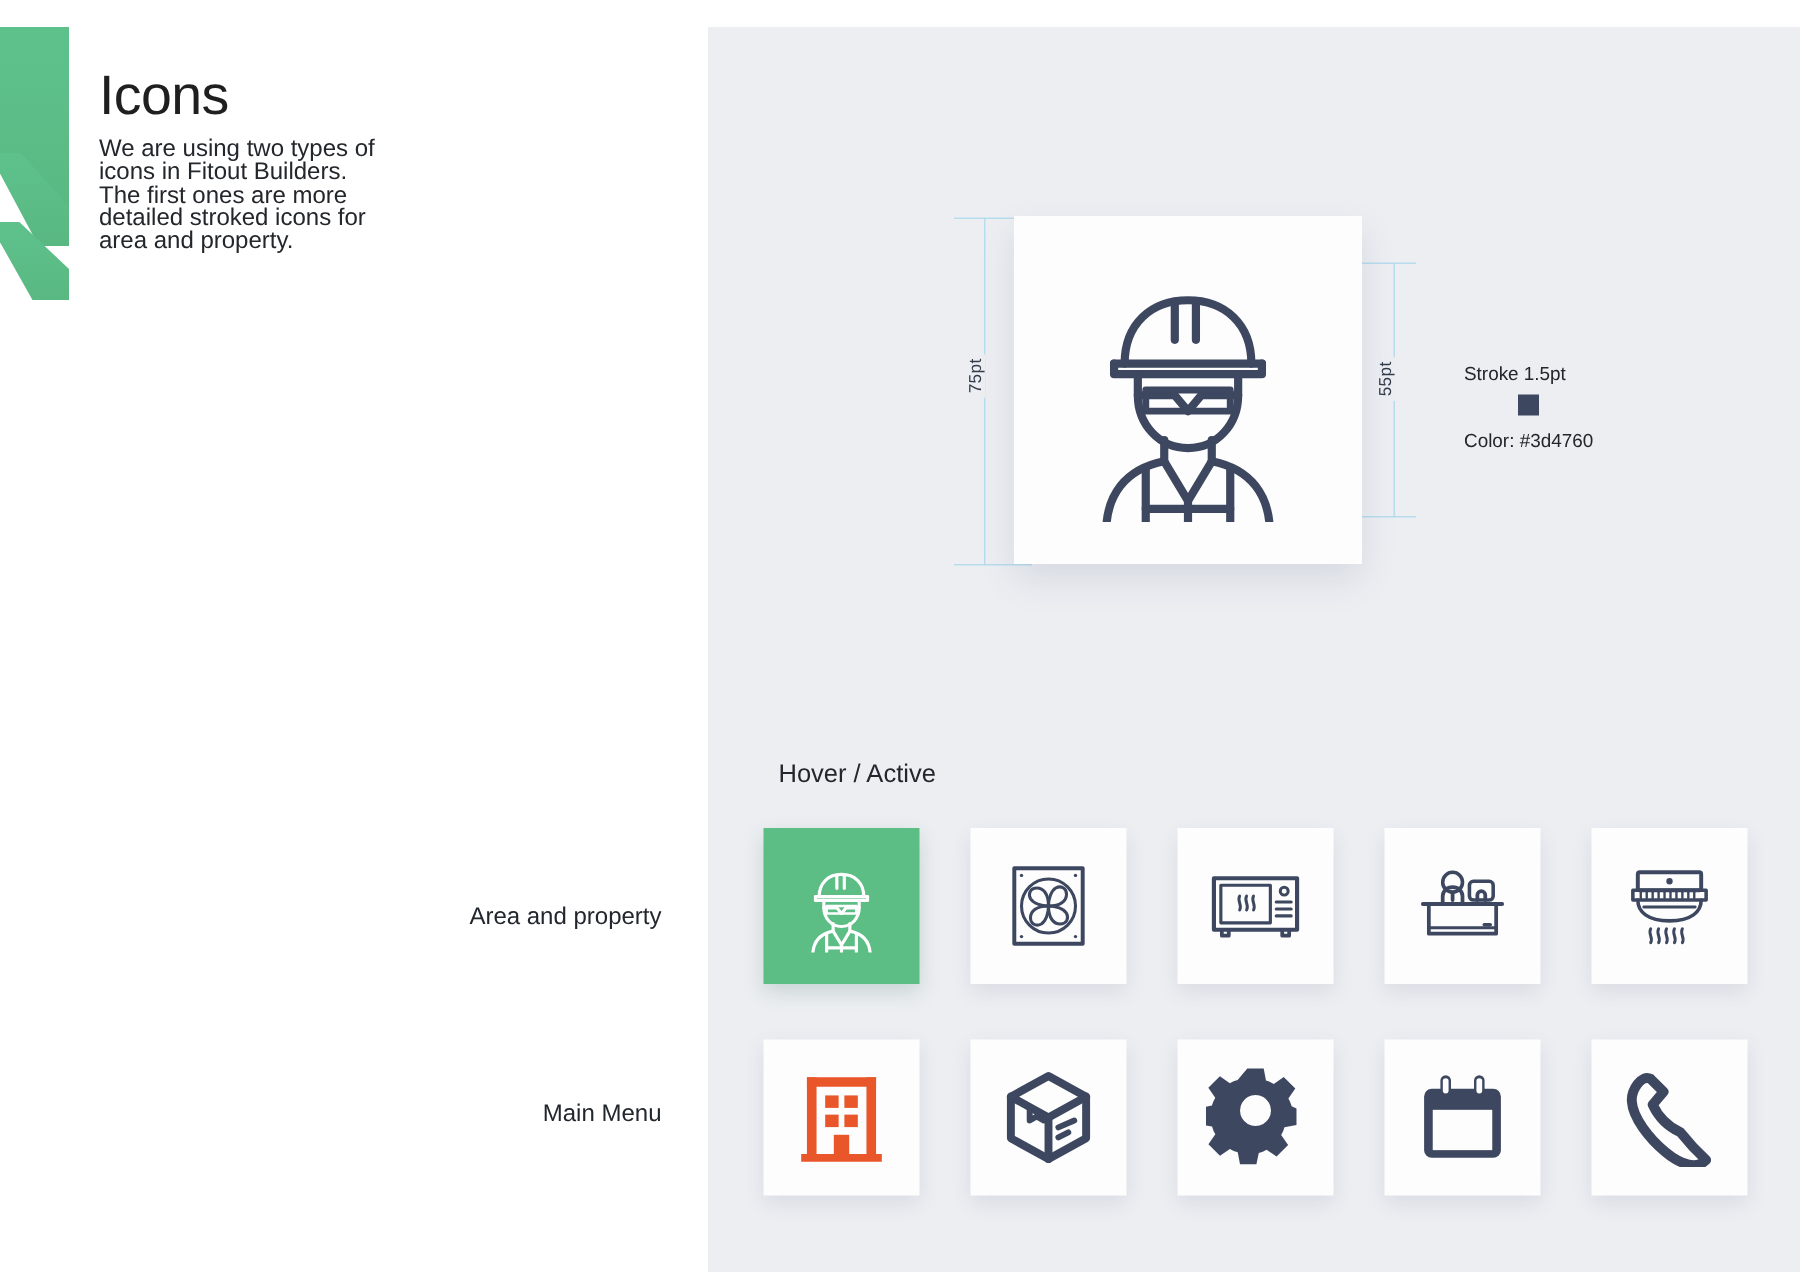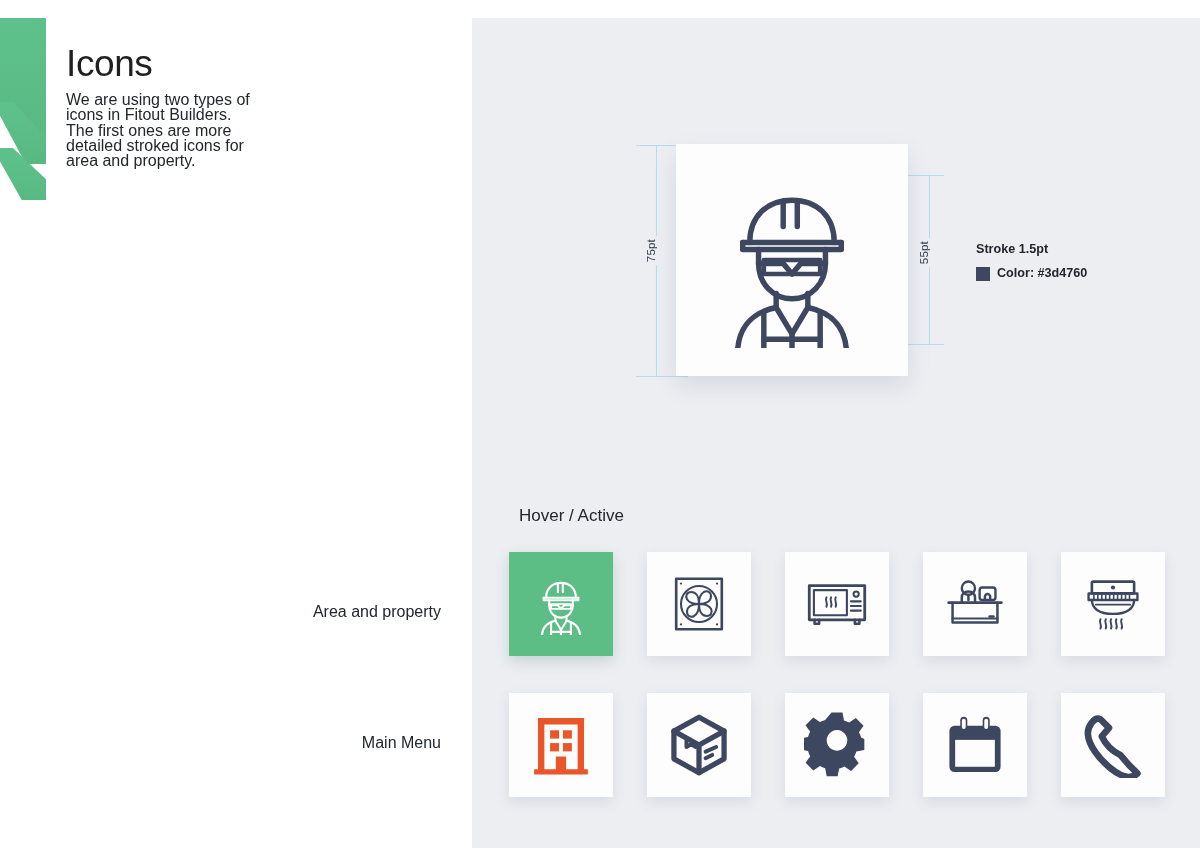--- a/index.html
+++ b/index.html
@@ -115,27 +115,27 @@
     padding: 3px 0;
   }
   
   .stroke-note {
     position: absolute;
     left: 976px;
     top: 221px;
     font-size: 12.6px;
     color: #22262d;
     line-height: 21px;
-    font-weight: bold;
   }
   .swatch-row {
     display: flex;
     align-items: center;
     gap: 7px;
     margin-top: 3px;
+    flex-direction: column;
   }
   .swatch {
     width: 14px;
     height: 14px;
     background: #3d4760;
     display: inline-block;
   }
   
   .hover-label {
     position: absolute;

